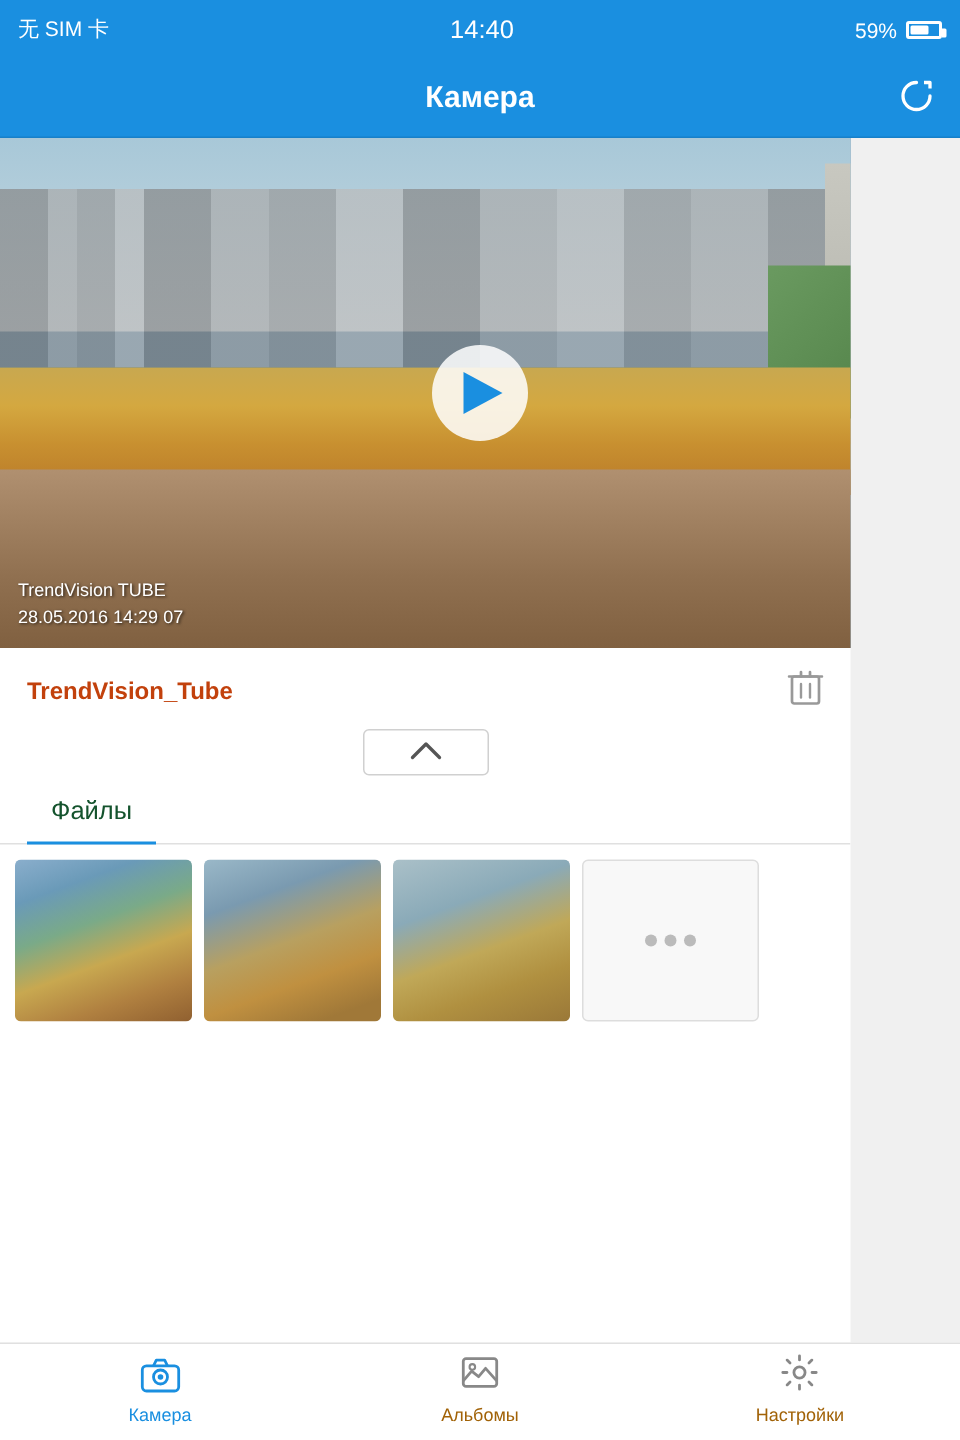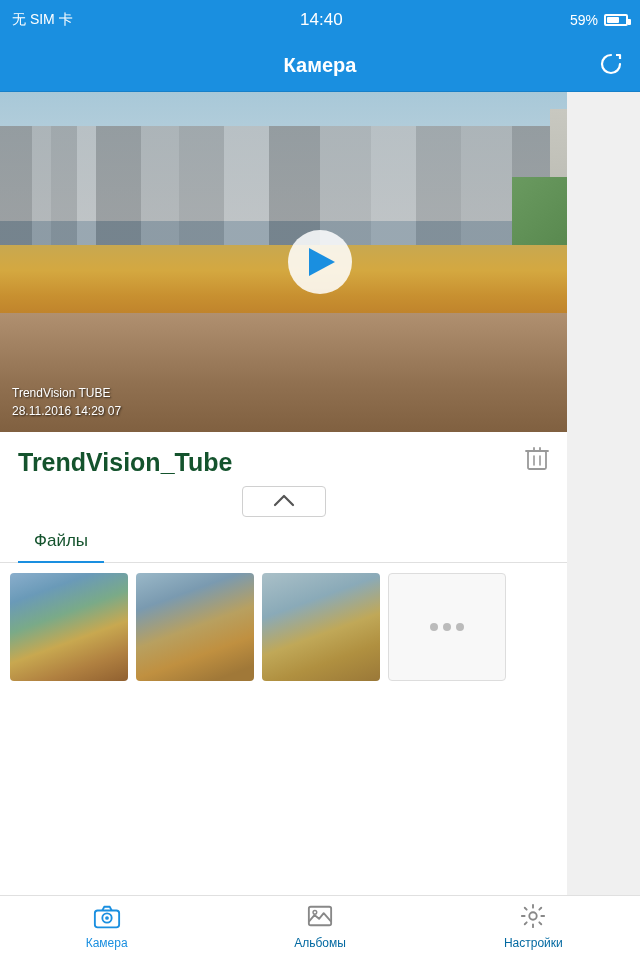--- a/index.html
+++ b/index.html
@@ -204,23 +204,23 @@
 
     
     #camera-info {
       display: flex;
       align-items: center;
       justify-content: space-between;
       padding: 14px 18px 8px 18px;
       flex-shrink: 0;
     }
     #camera-name {
-      font-size: 25px;
+      font-size: 16px;
       font-weight: 600;
-      color: #14532d;
+      color: #c2410c;
     }
     #delete-btn {
       background: none;
       border: none;
       cursor: pointer;
       font-size: 22px;
       color: #888;
     }
 
     
@@ -330,21 +330,21 @@
       align-items: center;
       gap: 3px;
       cursor: pointer;
       flex: 1;
       padding-bottom: 4px;
     }
     .bottom-tab-label {
       font-size: 12px;
     }
     .bottom-tab.active .bottom-tab-label { color: #1a8fe0; }
-    .bottom-tab.inactive .bottom-tab-label { color: #0369a1; }
+    .bottom-tab.inactive .bottom-tab-label { color: #a16207; }
 
     
     .icon-camera {
       width: 30px; height: 30px;
       position: relative;
       display: flex; align-items: center; justify-content: center;
     }
     .icon-camera svg { width: 28px; height: 28px; }
 
     
@@ -388,21 +388,21 @@
     <div class="scene-green"></div>
     <div class="scene-road"></div>
     <div class="scene-construction"></div>
 
     <div id="play-button">
       <div id="play-icon"></div>
     </div>
 
     <div id="video-overlay-text">
       <div>TrendVision TUBE</div>
-      <div>28.11.2016  14:29 07</div>
+      <div>28.05.2016  14:29 07</div>
     </div>
 
     <button id="fullscreen-btn">
       <svg width="24" height="24" viewBox="0 0 24 24" fill="none">
         <polyline points="15,3 21,3 21,9" stroke="white" stroke-width="2" stroke-linejoin="round"></polyline>
         <polyline points="9,21 3,21 3,15" stroke="white" stroke-width="2" stroke-linejoin="round"></polyline>
         <line x1="21" y1="3" x2="14" y2="10" stroke="white" stroke-width="2"></line>
         <line x1="3" y1="21" x2="10" y2="14" stroke="white" stroke-width="2"></line>
       </svg>
     </button>

